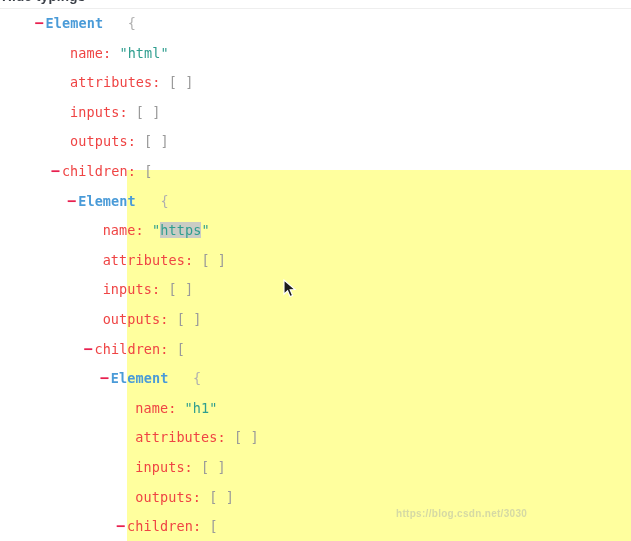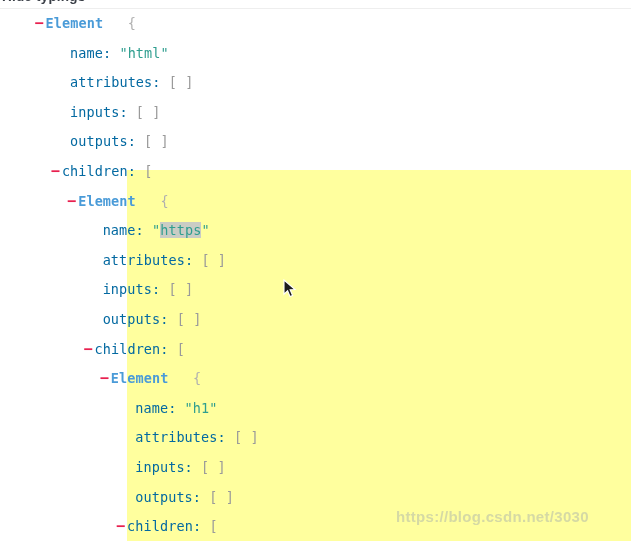--- a/index.html
+++ b/index.html
@@ -78,40 +78,40 @@
     width: 13px;
     text-align: center;
     color: #e8204f;
     font-weight: 700;
     font-size: 15px;
     vertical-align: baseline;
   }
   .tw.blank { color: transparent; }
 
   .cls   { color: #4a9bd8; font-weight: 600; }
-  .key   { color: #0369a1; }
+  .key   { color: #ef4444; }
   .punct { color: #9a9a9a; }
   .brace { color: #b0b0b0; }
   .str   { color: #2f9e8f; }
   .sel   { background: #c9ccc4; color: #2f9e8f; }
 
   
   #cursor {
     position: absolute;
     left: 283px; top: 279px;
     width: 14px; height: 20px;
     pointer-events: none;
   }
 
   
   #watermark {
     position: absolute;
     left: 396px; top: 508px;
     font-family: "Liberation Sans", sans-serif;
-    font-size: 15px;
+    font-size: 10px;
     font-weight: 700;
     color: rgba(150,160,175,0.40);
     letter-spacing: 0.3px;
     white-space: nowrap;
     pointer-events: none;
   }
 </style>
 </head>
 <body>
 

